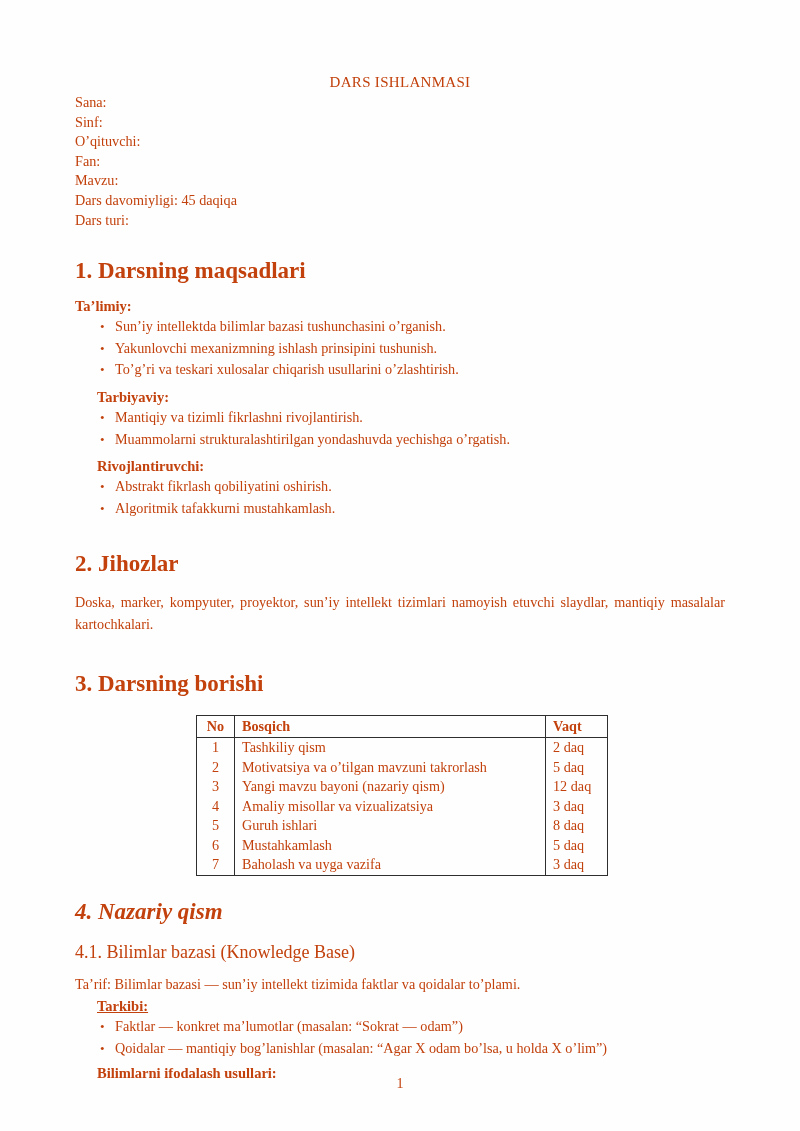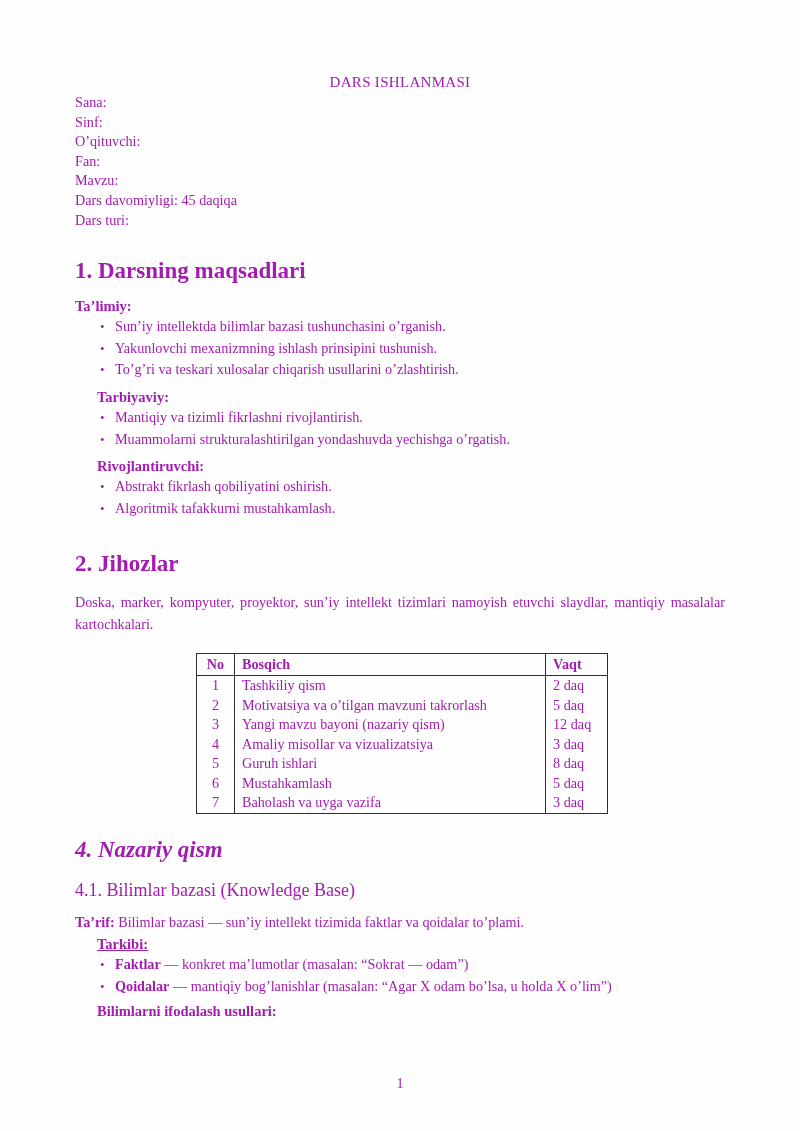--- a/index.html
+++ b/index.html
@@ -6,21 +6,21 @@
     margin: 0;
     padding: 0;
     background: #ffffff;
   }
   .page {
     position: relative;
     width: 800px;
     height: 1131px;
     background: #fefefe;
     font-family: "Liberation Serif", "DejaVu Serif", serif;
-    color: #a21caf;
+    color: #c2410c;
     overflow: hidden;
   }
   .content {
     padding: 72px 75px 0 75px;
   }
   .doc-title {
     text-align: center;
     font-size: 15px;
     line-height: 21px;
     letter-spacing: 0.3px;
@@ -89,21 +89,21 @@
     font-size: 18px;
     font-weight: 400;
     line-height: 23px;
     margin-top: 15px;
   }
   .def-line {
     font-size: 14.2px;
     line-height: 20px;
     margin-top: 10px;
   }
-  .bold { font-weight: 700; }
+  .bold { font-weight: 400; }
   .page-number {
     position: absolute;
     top: 1076px;
     left: 0;
     width: 100%;
     text-align: center;
     font-size: 14px;
   }
   .mt-sec2 { margin-top: 31px; }
   .mt-sec3 { margin-top: 34px; }
@@ -159,20 +159,21 @@
       <span>Abstrakt fikrlash qobiliyatini oshirish.</span>
     </div>
     <div class="bullet-item">
       <span class="bullet">•</span>
       <span>Algoritmik tafakkurni mustahkamlash.</span>
     </div>
 
     <div class="sec-heading mt-sec2">2. Jihozlar</div>
     <div class="para">Doska, marker, kompyuter, proyektor, sun’iy intellekt tizimlari namoyish etuvchi slaydlar, mantiqiy masalalar kartochkalari.</div>
 
+    <div class="sec-heading mt-sec3">3. Darsning borishi</div>
 
     <table class="flow-table">
       <thead>
         <tr>
           <th class="c-no">No</th>
           <th class="c-step">Bosqich</th>
           <th class="c-time">Vaqt</th>
         </tr>
       </thead>
       <tbody>

